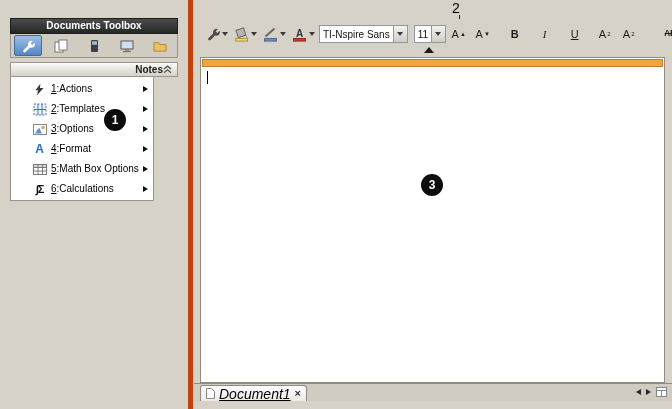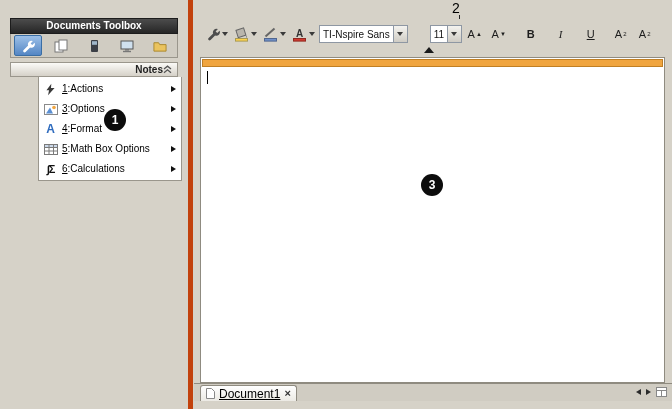--- a/index.html
+++ b/index.html
@@ -18,42 +18,42 @@
     background:#d0ccc2;border:1px solid #9a968c;border-top:none;box-sizing:border-box;
     display:flex;align-items:center;justify-content:center;gap:5px;}
   .dt-tab{width:26px;height:19px;display:flex;align-items:center;justify-content:center;
     border:1px solid transparent;border-radius:2px;}
   .dt-tab.selected{background:linear-gradient(#9cc0e8,#5486c4);border:1px solid #3a6ea5;}
   .notes-header{position:absolute;left:10px;top:62px;width:168px;height:15px;
     background:linear-gradient(#fbfaf7,#d5d1c8);border:1px solid #9a968c;box-sizing:border-box;
     display:flex;align-items:center;padding:0 5px;}
   .notes-title{font-size:10px;font-weight:bold;color:#222;flex:1;line-height:1;text-align:right;}
   .menu{position:absolute;left:10px;top:77px;width:144px;background:#fff;
-    border:1px solid #9a968c;border-top:none;box-sizing:border-box;padding:2px 0 1px 0;margin-left:28px;}
+    border:1px solid #9a968c;border-top:none;box-sizing:border-box;padding:2px 0 1px 17px;}
   .menu-item{height:20px;display:flex;align-items:center;padding:0 5px 0 4px;gap:4px;cursor:default;}
   .mi-icon{width:15px;height:15px;display:flex;align-items:center;justify-content:center;flex:none;}
   .mi-label{font-size:10px;color:#000;white-space:nowrap;line-height:1;}
   .mi-key{text-decoration:underline;}
   .mi-arrow{margin-left:auto;width:0;height:0;border-left:5px solid #111;
     border-top:3.5px solid transparent;border-bottom:3.5px solid transparent;flex:none;}
   .glyph-a{color:#2e6bbe;font-weight:bold;font-size:12px;line-height:1;}
   .glyph-calc{color:#111;font-weight:bold;font-size:11px;line-height:1;letter-spacing:-1px;}
   
   .toolbar{position:absolute;left:194px;top:16px;width:478px;height:36px;
     display:flex;align-items:center;padding-left:10px;box-sizing:border-box;gap:2px;}
   .tb-drop{display:flex;align-items:center;gap:2px;height:22px;padding:0 2px;}
   .dd-caret{width:0;height:0;border-top:4px solid #3a3a3a;
     border-left:3px solid transparent;border-right:3px solid transparent;display:inline-block;}
   .combo{height:18px;background:#fff;border:1px solid #8e97a3;display:flex;
     align-items:center;box-sizing:border-box;}
   .combo .txt{font-size:10px;color:#111;padding:0 3px;flex:1;white-space:nowrap;overflow:hidden;}
   .combo .dd{width:13px;height:100%;background:linear-gradient(#f4f3ef,#cfccc4);
     border-left:1px solid #8e97a3;display:flex;align-items:center;justify-content:center;flex:none;}
   .font-combo{width:90px;}
-  .size-combo{width:32px;margin-left:20px;}
+  .size-combo{width:32px;margin-left:4px;}
   .tb-btn{height:20px;min-width:18px;display:flex;align-items:center;justify-content:center;
     font-size:11px;color:#1d1d1d;padding:0 2px;line-height:1;}
   .mk{font-size:6px;line-height:1;margin-left:1px;}
   .b-bold{font-weight:bold;}
   .b-italic{font-style:italic;font-family:"Liberation Serif",serif;}
   .b-under{text-decoration:underline;}
   .b-strike{text-decoration:line-through;font-size:9px;font-weight:bold;letter-spacing:0;}
   .tb-disabled{margin-left:auto;display:flex;align-items:center;gap:4px;
     padding-right:8px;opacity:.5;}
   .collapse-arrow{position:absolute;left:424px;top:47px;width:0;height:0;
@@ -65,21 +65,21 @@
   .page-accent{position:absolute;left:1px;right:1px;top:1px;height:8px;
     background:#f0a53f;border:1px solid #c07f24;box-sizing:border-box;}
   .text-cursor{position:absolute;left:6px;top:13px;width:1px;height:13px;background:#000;}
   
   .tabbar{position:absolute;left:194px;top:383px;width:478px;height:18px;
     background:#d0ccc2;border-top:1px solid #8f8b80;box-sizing:border-box;
     display:flex;align-items:flex-end;}
   .doc-tab{margin-left:6px;height:16px;background:linear-gradient(#ffffff,#eceae4);
     border:1px solid #8f8b80;border-bottom:none;border-radius:3px 3px 0 0;
     display:flex;align-items:center;padding:0 5px;gap:4px;box-sizing:border-box;}
-  .doc-tab .txt{font-size:12px;color:#000;text-decoration:underline;line-height:1;}
+  .doc-tab .txt{font-size:14px;color:#000;text-decoration:underline;line-height:1;font-style:italic;}
   .tab-close{font-size:11px;color:#333;font-weight:bold;line-height:1;margin-top:-1px;}
   .nav{margin-left:auto;display:flex;align-items:center;gap:5px;padding:0 5px 4px 0;}
   .arr-left{width:0;height:0;border-right:5px solid #2a2a2a;
     border-top:3.5px solid transparent;border-bottom:3.5px solid transparent;}
   .arr-right{width:0;height:0;border-left:5px solid #2a2a2a;
     border-top:3.5px solid transparent;border-bottom:3.5px solid transparent;}
   
   .callout{position:absolute;width:22px;height:22px;border-radius:50%;
     background:#0c0c0c;color:#fff;font-weight:bold;font-size:12px;
     display:flex;align-items:center;justify-content:center;z-index:5;}
@@ -143,20 +143,32 @@
       <div class="menu-item">
         <span class="mi-icon">
           <svg width="13" height="13" viewBox="0 0 16 16">
               <path d="M9 1 3 9h3.2L5 15l8-9H8.6Z" fill="#3a3a3a"></path>
             </svg>
         </span>
         <span class="mi-label"><span class="mi-key">1</span><span>:Actions</span></span>
         <span class="mi-arrow"></span>
       </div>
 
+      <div class="menu-item">
+        <span class="mi-icon">
+          <svg width="14" height="13" viewBox="0 0 14 13">
+            <rect x="1" y="1" width="12" height="11" fill="#eef2f9" stroke="#4a72b2" stroke-dasharray="2,1.5"></rect>
+            <line x1="5" y1="1" x2="5" y2="12" stroke="#4a72b2"></line>
+            <line x1="9" y1="1" x2="9" y2="12" stroke="#4a72b2"></line>
+            <line x1="1" y1="6.5" x2="13" y2="6.5" stroke="#4a72b2"></line>
+          </svg>
+        </span>
+        <span class="mi-label"><span class="mi-key">2</span><span>:Templates</span></span>
+        <span class="mi-arrow"></span>
+      </div>
 
       <div class="menu-item">
         <span class="mi-icon">
           <svg width="14" height="13" viewBox="0 0 14 13">
             <rect x="0.5" y="1.5" width="13" height="10" fill="#fff" stroke="#8a8a8a"></rect>
             <circle cx="10" cy="4.5" r="1.8" fill="#f0a53f"></circle>
             <path d="M2 10.5 6 4.5l3 6Z" fill="#5b8fd2"></path>
           </svg>
         </span>
         <span class="mi-label"><span class="mi-key">3</span><span>:Options</span></span>

